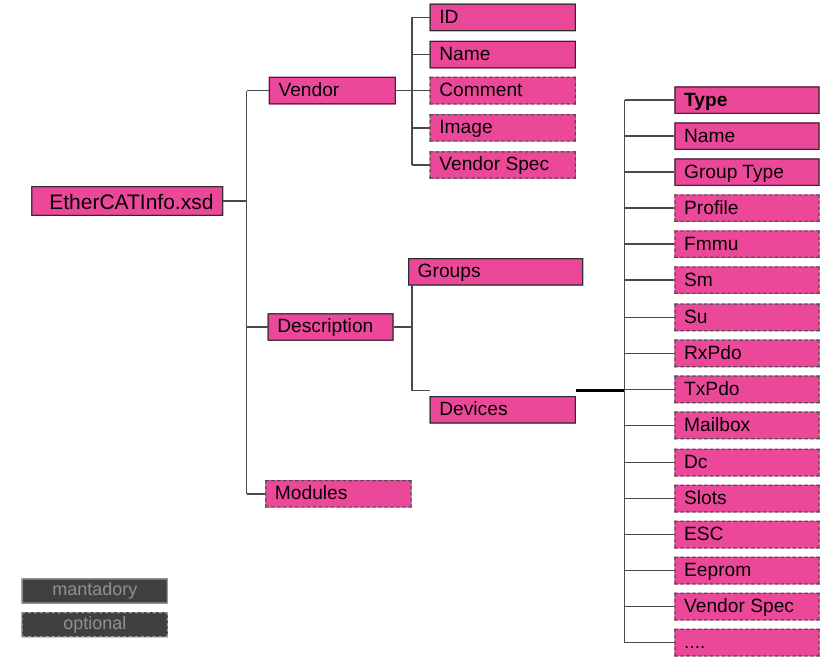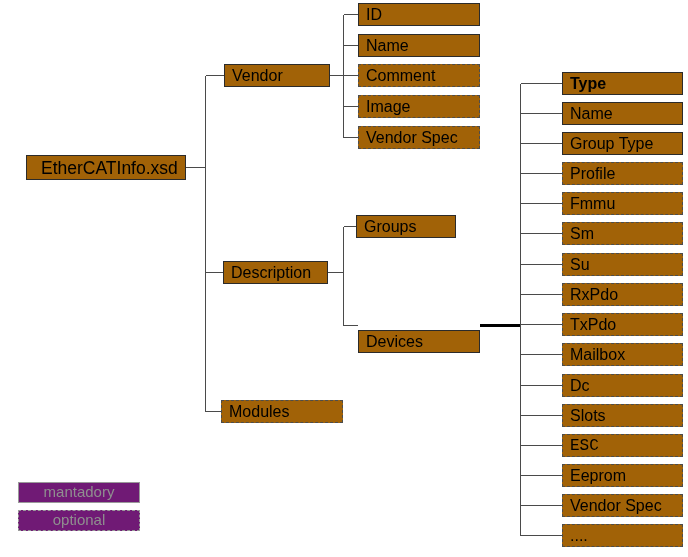--- a/index.html
+++ b/index.html
@@ -8,21 +8,21 @@
     width: 688px;
     height: 557px;
     background: #ffffff;
     font-family: "Liberation Sans", sans-serif;
     overflow: hidden;
   }
   #wires { position: absolute; left: 0; top: 0; width: 688px; height: 557px; }
   .node {
     position: absolute;
     box-sizing: border-box;
-    background: #a16207;
+    background: #ec4899;
     border: 1px solid #2b2b2b;
     height: 23px;
     font-size: 16px;
     line-height: 20px;
     color: #000000;
     padding: 1px 2px 0 7px;
     white-space: nowrap;
     overflow: hidden;
   }
   .node.dashed { border: 1px dashed #4d4d4d; }
@@ -34,21 +34,21 @@
   }
   .legend-box {
     position: absolute;
     box-sizing: border-box;
     width: 122px;
     height: 21px;
     font-size: 15px;
     line-height: 18px;
     color: #8f8f8f;
     text-align: center;
-    background: #701a75;
+    background: #404040;
     white-space: nowrap;
   }
   .legend-box.solid { border: 1px solid #9a9a9a; }
   .legend-box.dashed { border: 1px dashed #9a9a9a; text-align: center; }
 </style>
 </head>
 <body>
 
 <div id="canvas">
 
@@ -98,36 +98,36 @@
   <div class="node" style="left:224px; top:64px; width:106px;">Vendor</div>
   <div class="node" style="left:223px; top:261px; width:105px;">Description</div>
   <div class="node dashed" style="left:221px; top:400px; width:122px;">Modules</div>
 
   <div class="node" style="left:358px; top:3px; width:122px;">ID</div>
   <div class="node" style="left:358px; top:34px; width:122px;">Name</div>
   <div class="node dashed" style="left:358px; top:64px; width:122px;">Comment</div>
   <div class="node dashed" style="left:358px; top:95px; width:122px;">Image</div>
   <div class="node dashed" style="left:358px; top:126px; width:122px;">Vendor Spec</div>
 
-  <div class="node" style="left:356px; top:215px; width:100px;">Groups</div>
+  <div class="node" style="left:340px; top:215px; width:146px;">Groups</div>
   <div class="node" style="left:358px; top:314px; width:122px;margin-top:16px;">Devices</div>
 
   <div class="node" style="left:562px; top:72px; width:121px;font-weight:bold;">Type</div>
   <div class="node" style="left:562px; top:102px; width:121px;">Name</div>
   <div class="node" style="left:562px; top:132px; width:121px;">Group Type</div>
   <div class="node dashed" style="left:562px; top:162px; width:121px;">Profile</div>
   <div class="node dashed" style="left:562px; top:192px; width:121px;">Fmmu</div>
   <div class="node dashed" style="left:562px; top:222px; width:121px;">Sm</div>
   <div class="node dashed" style="left:562px; top:253px; width:121px;">Su</div>
   <div class="node dashed" style="left:562px; top:283px; width:121px;">RxPdo</div>
   <div class="node dashed" style="left:562px; top:313px; width:121px;">TxPdo</div>
   <div class="node dashed" style="left:562px; top:343px; width:121px;">Mailbox</div>
   <div class="node dashed" style="left:562px; top:374px; width:121px;">Dc</div>
   <div class="node dashed" style="left:562px; top:404px; width:121px;">Slots</div>
-  <div class="node dashed" style="left:562px; top:434px; width:121px;font-family:Liberation Mono, monospace;">ESC</div>
+  <div class="node dashed" style="left:562px; top:434px; width:121px;">ESC</div>
   <div class="node dashed" style="left:562px; top:464px; width:121px;">Eeprom</div>
   <div class="node dashed" style="left:562px; top:494px; width:121px;">Vendor Spec</div>
   <div class="node dashed" style="left:562px; top:524px; width:121px;">....</div>
 
   <div class="legend-box solid" style="left:18px; top:482px;">mantadory</div>
   <div class="legend-box dashed" style="left:18px; top:510px;">optional</div>
 
 </div>
 
 </body></html>

